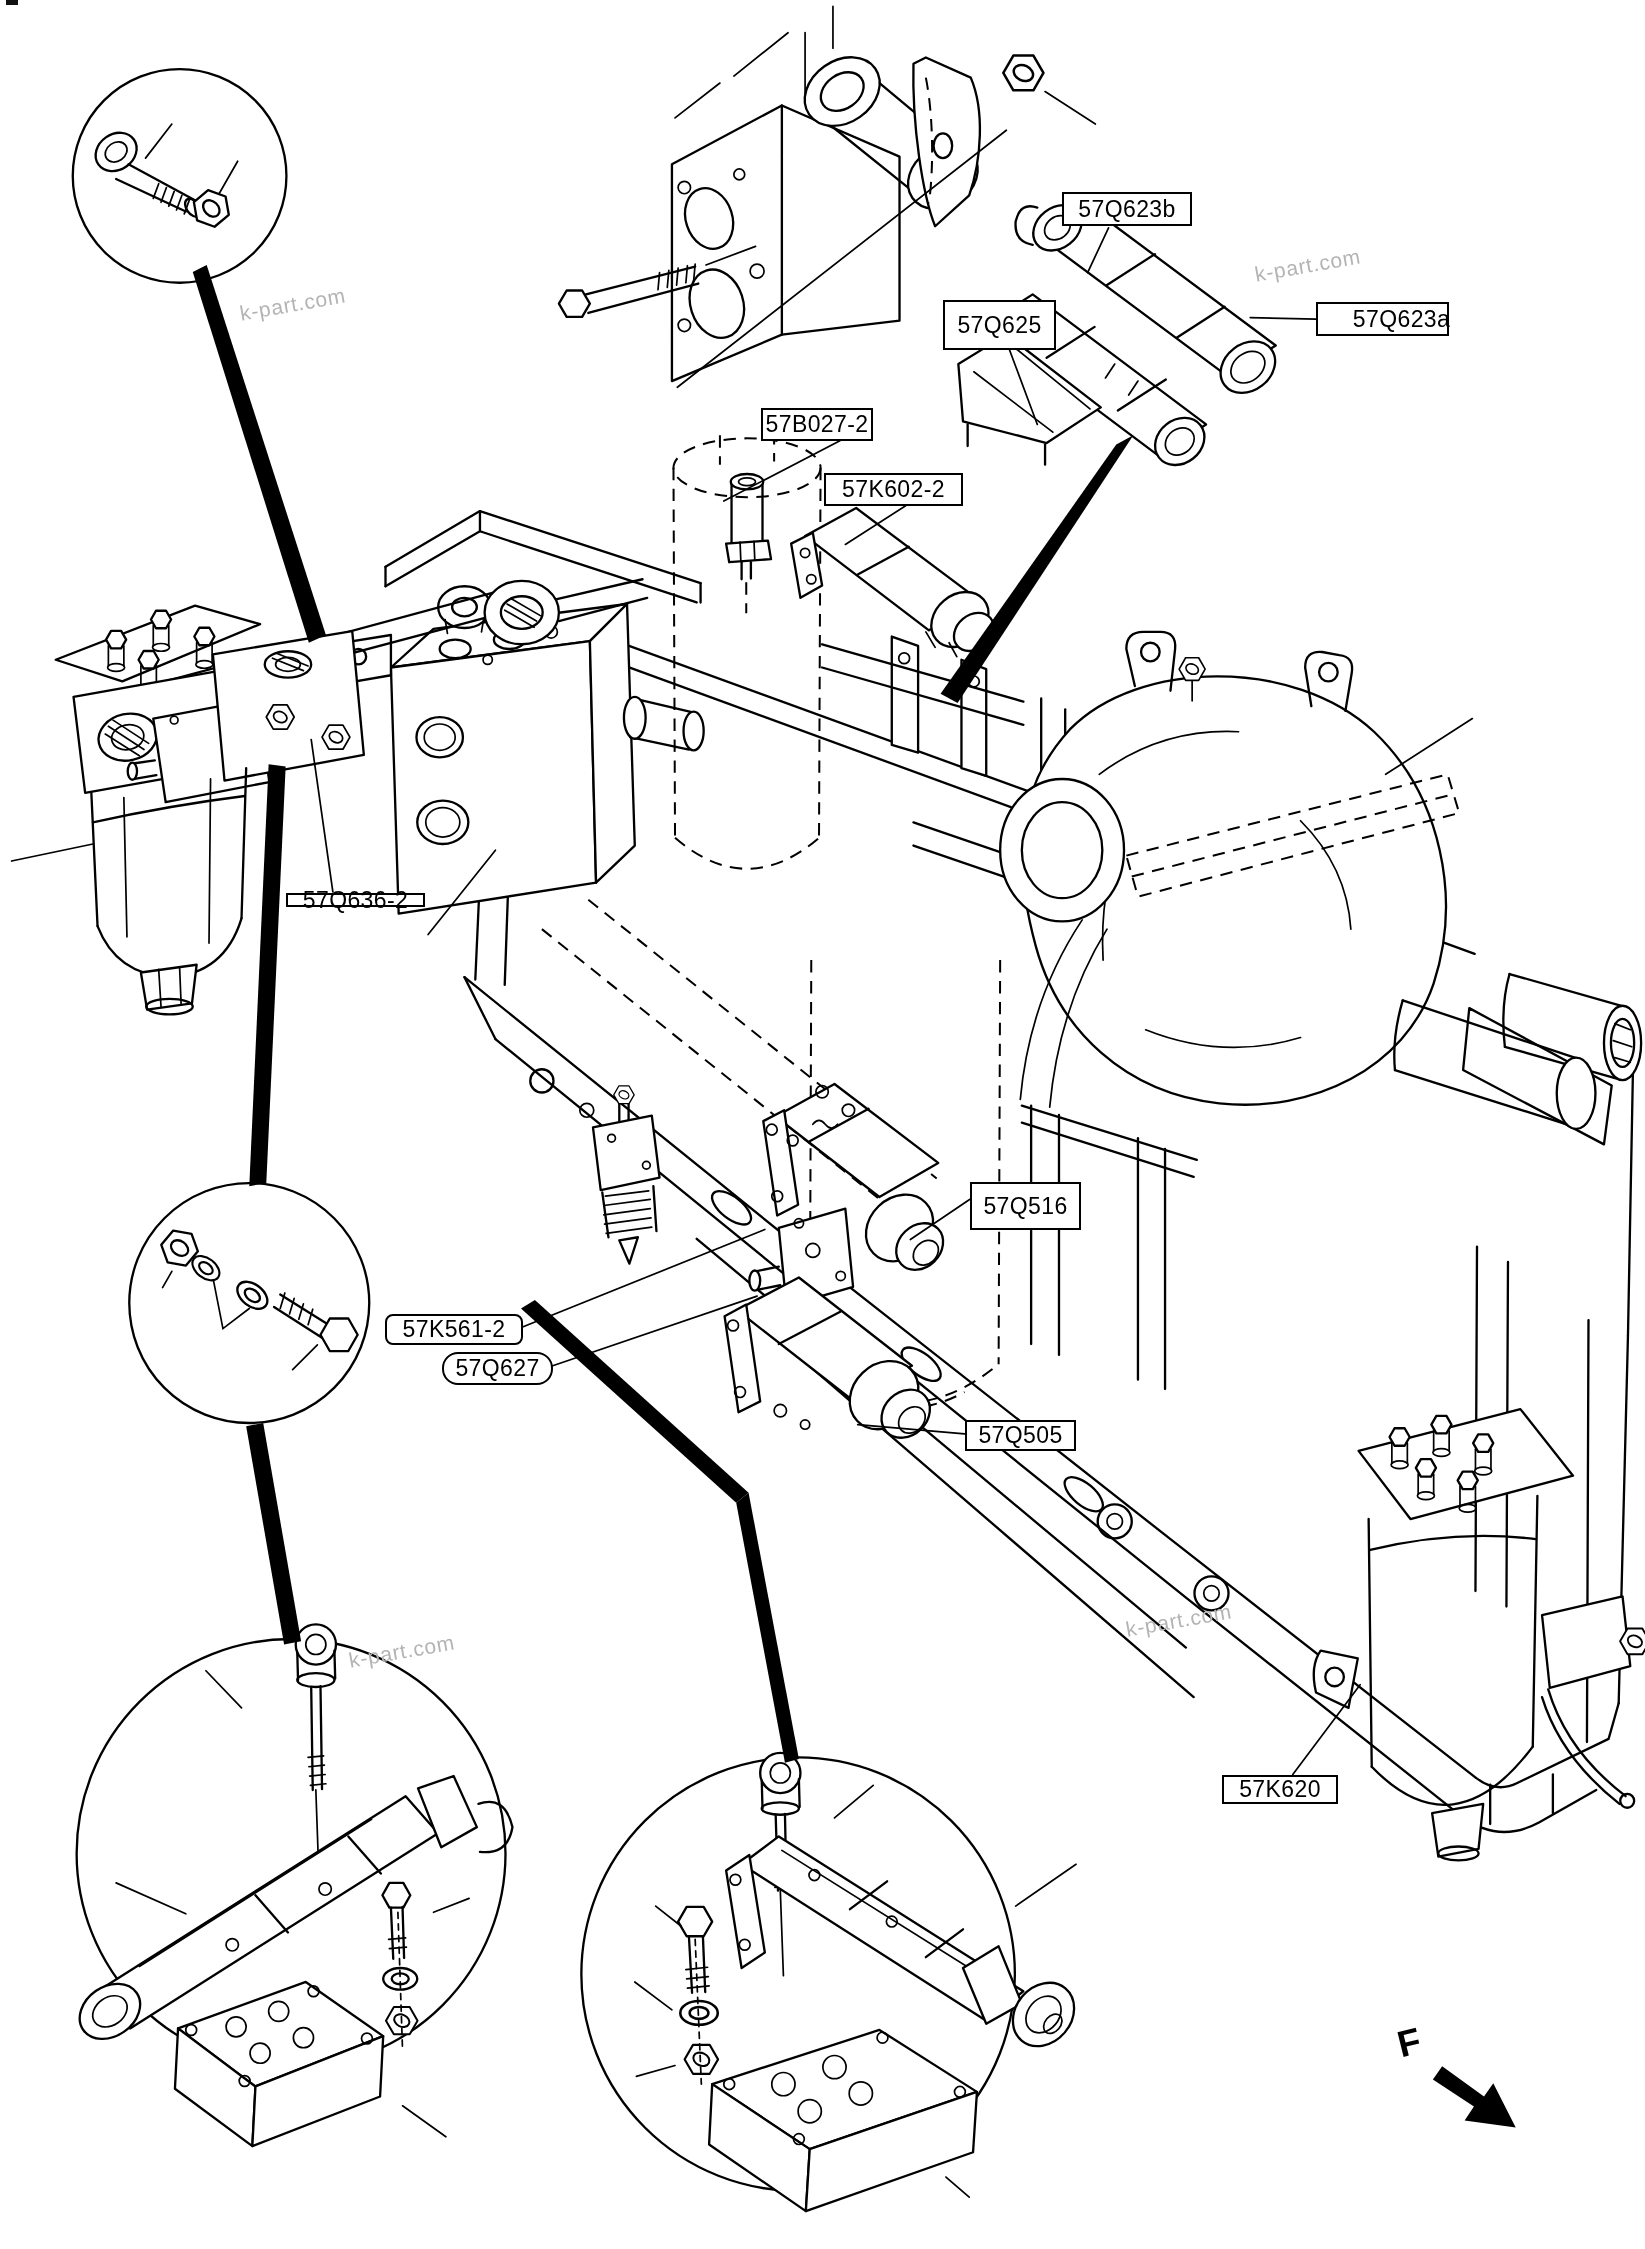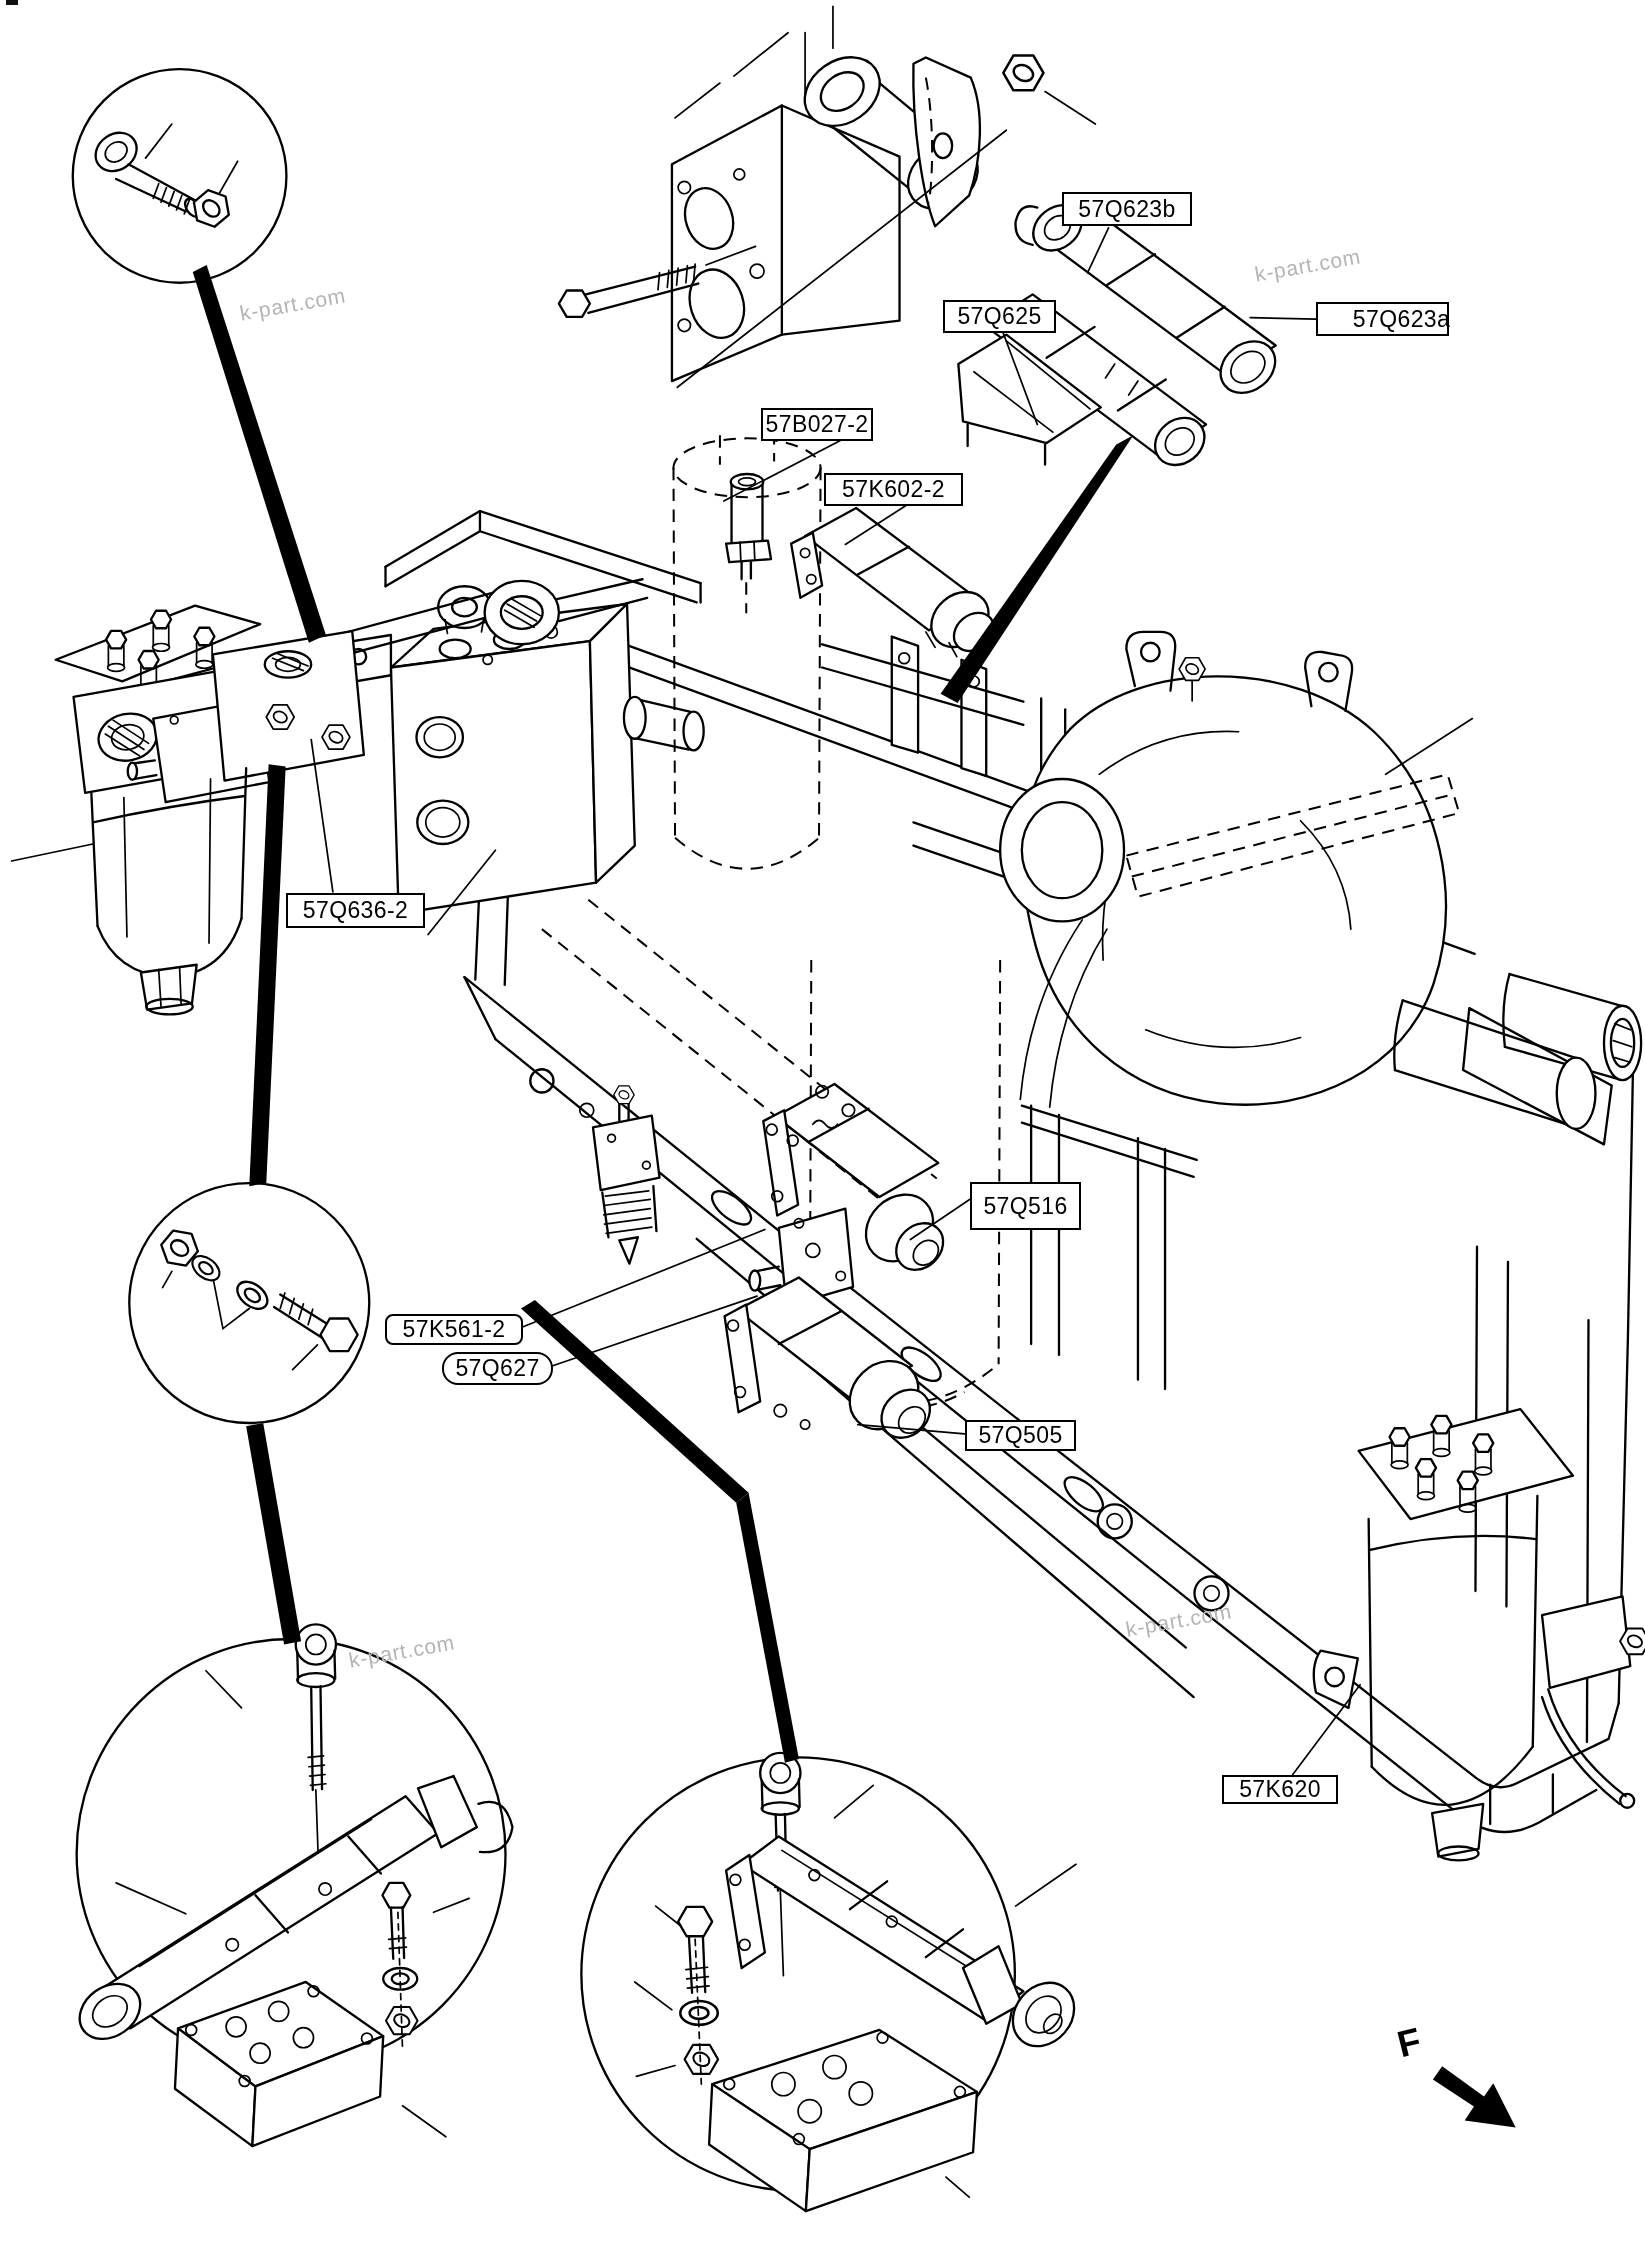--- a/index.html
+++ b/index.html
@@ -541,25 +541,25 @@
     <line class="tn" x1="553" y1="1207" x2="640" y2="1098"></line>
     <line class="tn" x1="1790" y1="1000" x2="1902" y2="928"></line>
   </g>
 
   <g>
     <polygon class="blk" points="1851,2686 1863,2669 1917,2708 1929,2691 1958,2748 1892,2739 1904,2721"></polygon>
   </g>
 </svg>
 
 <div class="plabel" style="left:1062px;top:192px;width:130px;height:34px;">57Q623b</div>
-<div class="plabel" style="left:943px;top:300px;width:113px;height:33px;">57Q625</div>
+<div class="plabel" style="left:943px;top:300px;width:113px;height:50px;">57Q625</div>
 <div class="plabel" style="left:1316px;top:302px;width:133px;height:34px;padding-left:38px;">57Q623a</div>
 <div class="plabel" style="left:761px;top:408px;width:112px;height:33px;">57B027-2</div>
 <div class="plabel" style="left:824px;top:473px;width:139px;height:33px;text-align:center;">57K602-2</div>
-<div class="plabel" style="left:286px;top:893px;width:139px;height:35px;">57Q636-2</div>
+<div class="plabel" style="left:286px;top:893px;width:139px;height:14px;">57Q636-2</div>
 <div class="plabel" style="left:970px;top:1182px;width:111px;height:48px;">57Q516</div>
 <div class="plabel" style="left:385px;top:1314px;width:138px;height:31px;border-radius:8px;">57K561-2</div>
 <div class="plabel" style="left:442px;top:1352px;width:111px;height:33px;border-radius:16px;">57Q627</div>
 <div class="plabel" style="left:965px;top:1420px;width:111px;height:31px;">57Q505</div>
 <div class="plabel" style="left:1190px;top:1775px;width:116px;height:29px;margin-left:32px;">57K620</div>
 
 <div class="wm" style="left:238px;top:302px;">k-part.com</div>
 <div class="wm" style="left:1253px;top:263px;">k-part.com</div>
 <div class="wm" style="left:347px;top:1649px;">k-part.com</div>
 <div class="wm" style="left:1124px;top:1618px;">k-part.com</div>

